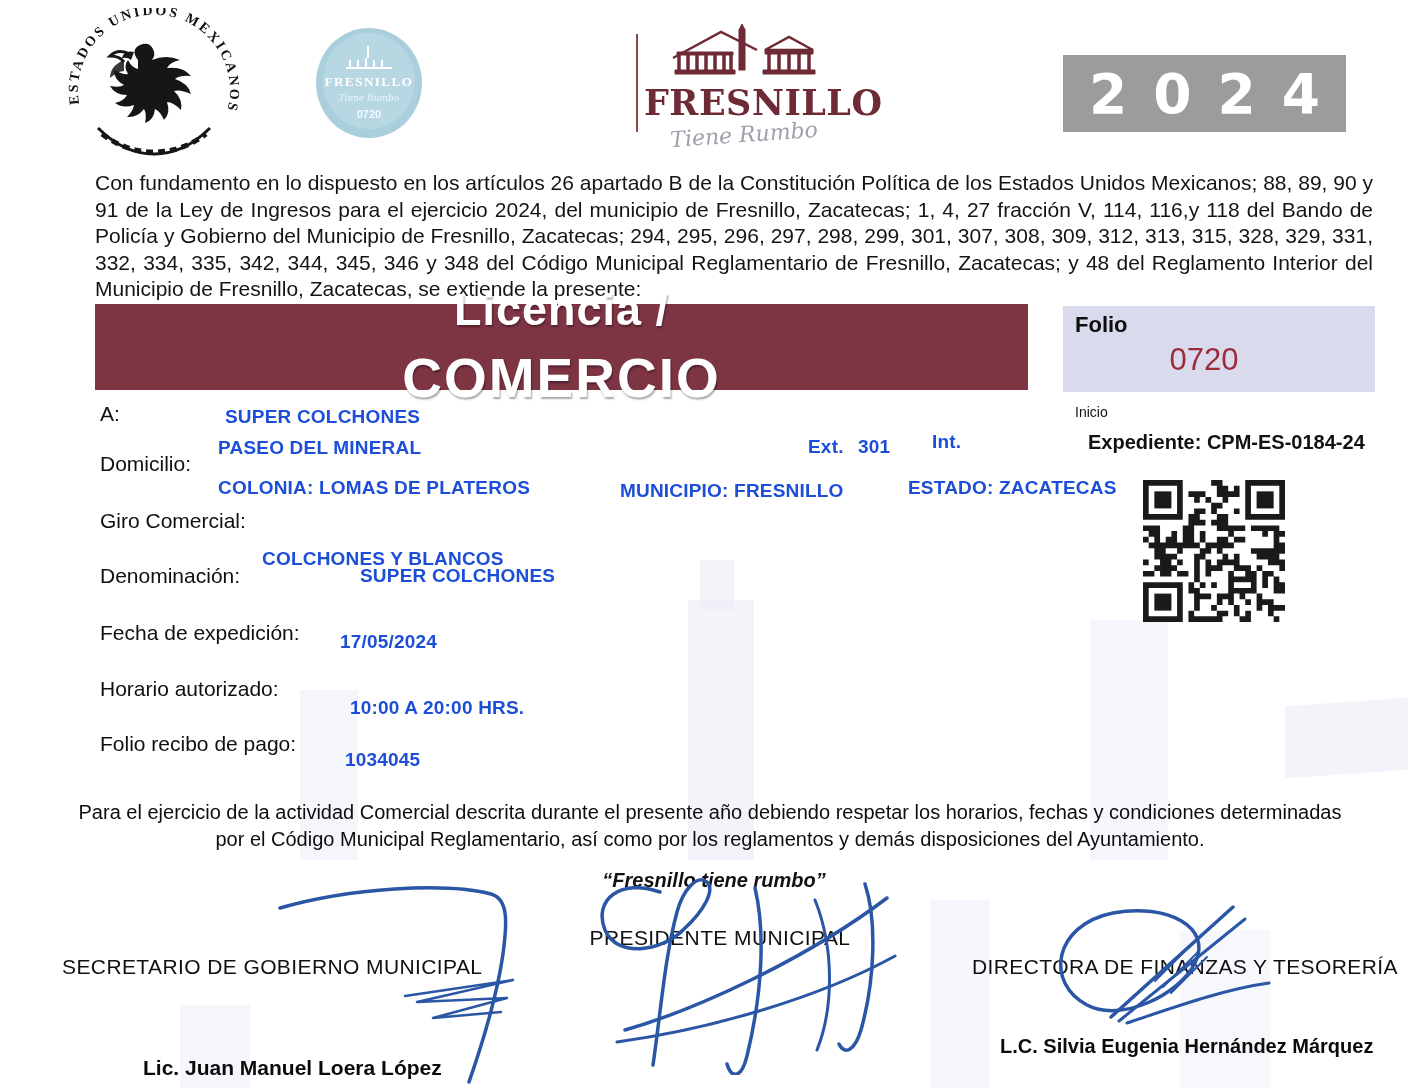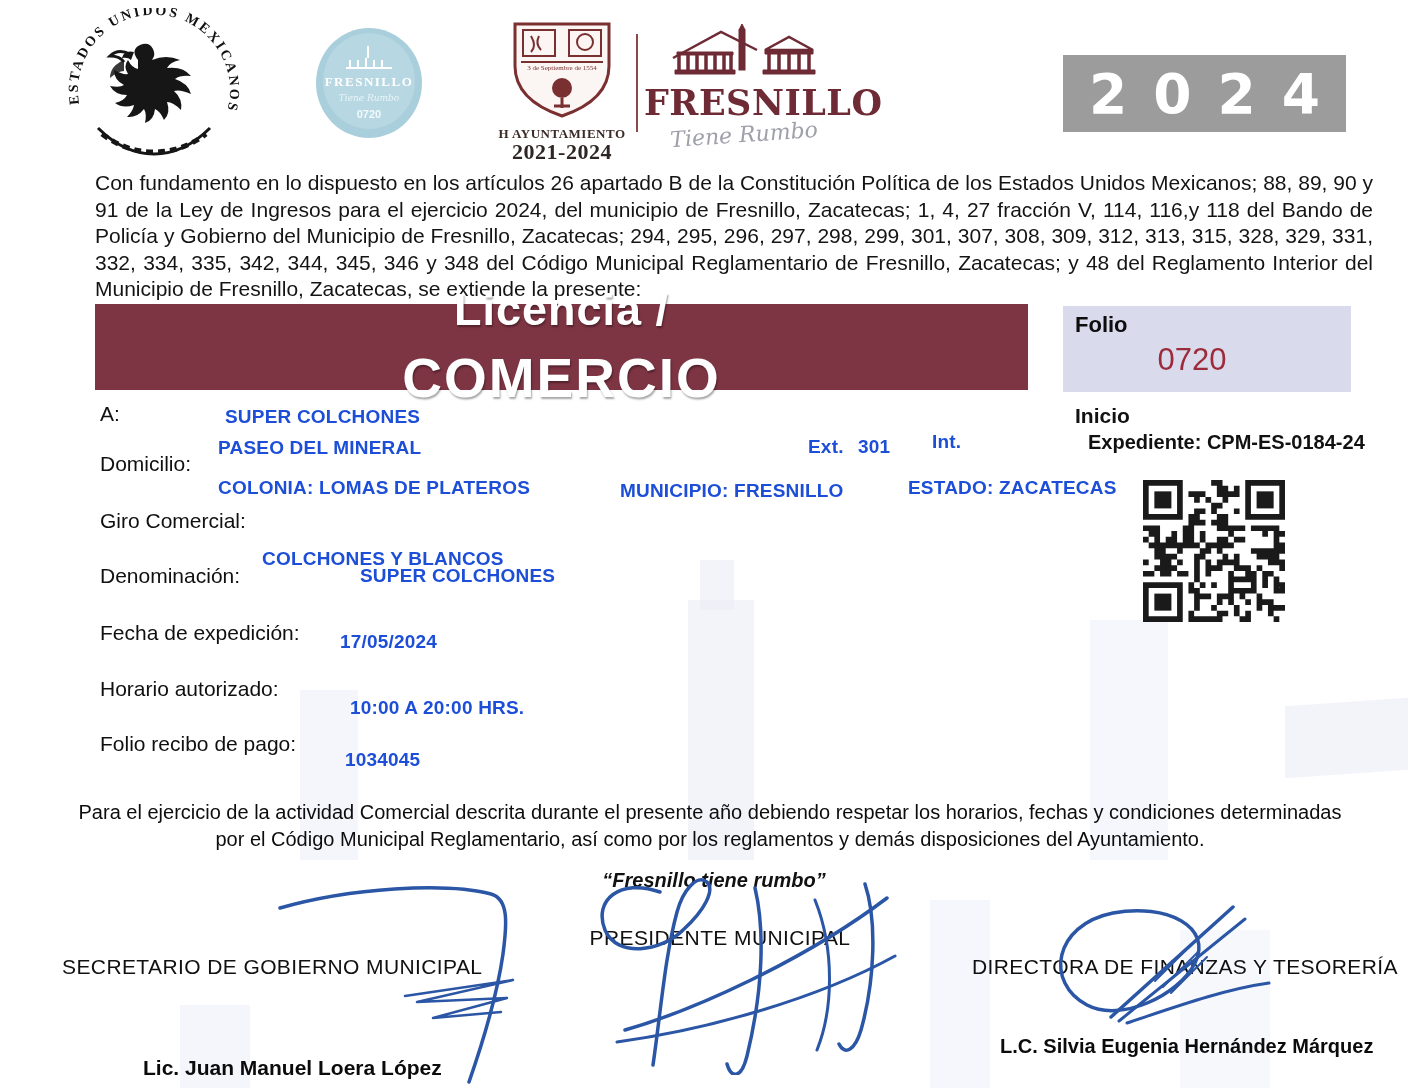--- a/index.html
+++ b/index.html
@@ -29,28 +29,28 @@
     letter-spacing:26px;text-indent:26px;}
 
   
   #intro{left:95px;top:170px;width:1278px;font-size:21px;line-height:26.5px;text-align:justify;color:#141414;z-index:1;}
 
   
   #banner{left:95px;top:304px;width:933px;height:86px;background:#7d3443;z-index:2;
     display:flex;align-items:center;justify-content:center;gap:10px;color:#fff;flex-direction:column;}
   #banner .pfx{font-size:45px;font-weight:700;letter-spacing:1px;text-shadow:1px 2px 2px rgba(0,0,0,.35);}
   #banner .main{font-size:55px;font-weight:800;letter-spacing:2px;text-shadow:1px 2px 2px rgba(0,0,0,.35);}
-  #folio-box{left:1063px;top:306px;width:288px;height:86px;background:#d9daec;z-index:2;}
+  #folio-box{left:1063px;top:306px;width:312px;height:86px;background:#d9daec;z-index:2;}
   #folio-box .flabel{position:absolute;left:12px;top:6px;font-size:22px;font-weight:700;color:#0d0d0d;}
   #folio-box .fvalue{position:absolute;left:0;right:30px;top:36px;text-align:center;font-size:31px;color:#9c2b3b;}
 
   
   .lbl{position:absolute;font-size:21px;color:#101010;z-index:1;}
   .val{position:absolute;font-size:19px;font-weight:700;color:#1d4ed8;z-index:1;letter-spacing:.2px;}
-  #inicio-label{left:1075px;top:404px;font-size:21px;font-weight:700;z-index:1;}
+  #inicio-label{left:1075px;top:404px;font-size:14px;font-weight:400;z-index:1;}
   #expediente{left:1088px;top:431px;font-size:20px;font-weight:700;z-index:1;}
 
   
   #qr{left:1143px;top:480px;width:142px;height:142px;z-index:1;}
 
   
   #terms{left:70px;top:799px;width:1280px;text-align:center;font-size:20px;line-height:27px;color:#0d0d0d;z-index:1;}
 
   
   .sig-title{position:absolute;font-size:21px;letter-spacing:.4px;color:#101010;z-index:2;}
@@ -109,35 +109,20 @@
     <g stroke="#ffffff" stroke-width="2" fill="none">
       <path d="M32 42 h46"></path>
         <path d="M36 42 v-8 M44 42 v-8 M52 42 v-10 M60 42 v-8 M68 42 v-8"></path>
       <path d="M54 32 v-12"></path>
     </g>
     <text x="55" y="60" text-anchor="middle" font-family="Liberation Serif,serif" font-size="13" font-weight="bold" letter-spacing="1.5" fill="#ffffff">FRESNILLO</text>
     <text x="55" y="75" text-anchor="middle" font-family="DejaVu Serif,serif" font-style="italic" font-size="9" fill="#eaf5f9">Tiene Rumbo</text>
     <text x="55" y="92" text-anchor="middle" font-family="Liberation Sans,sans-serif" font-size="11" font-weight="bold" fill="#f2fafd">0720</text>
   </svg>
 
-  <div id="crest" class="abs">
-    <svg width="118" height="104" viewBox="0 0 110 104">
-      <path d="M8 8 h94 v42 q0 34 -47 50 q-47 -16 -47 -50 z" fill="#fbf5f3" stroke="#7a3030" stroke-width="3"></path>
-      <rect x="16" y="14" width="32" height="26" fill="none" stroke="#7a3030" stroke-width="2"></rect>
-      <rect x="62" y="14" width="32" height="26" fill="none" stroke="#7a3030" stroke-width="2"></rect>
-      <path d="M24 20 q6 10 0 16 M32 20 q-4 8 2 14" stroke="#7a3030" stroke-width="2" fill="none"></path>
-      <circle cx="78" cy="26" r="8" fill="none" stroke="#7a3030" stroke-width="2"></circle>
-      <path d="M14 46 h82" stroke="#7a3030" stroke-width="2"></path>
-      <text x="55" y="54" text-anchor="middle" font-size="7" fill="#7a3030" font-family="Liberation Serif,serif">3 de Septiembre de 1554</text>
-      <circle cx="55" cy="72" r="10" fill="#7a3030"></circle>
-      <path d="M55 82 v10 M47 90 h16" stroke="#7a3030" stroke-width="3"></path>
-    </svg>
-    <div class="cap1">H AYUNTAMIENTO</div>
-    <div class="cap2">2021-2024</div>
-  </div>
 
   <div id="header-divider" class="abs"></div>
 
   <div id="logo" class="abs">
     <svg width="170" height="56" viewBox="0 0 150 56">
       <g stroke="#6e2b35" fill="#6e2b35">
         <path d="M4 34 L52 8 L88 26" fill="none" stroke-width="2.5"></path>
         <rect x="70" y="6" width="6" height="40"></rect>
         <path d="M70 6 L73 0 L76 6 z"></path>
         <path d="M8 28 h56 v3 h-56 z"></path>

